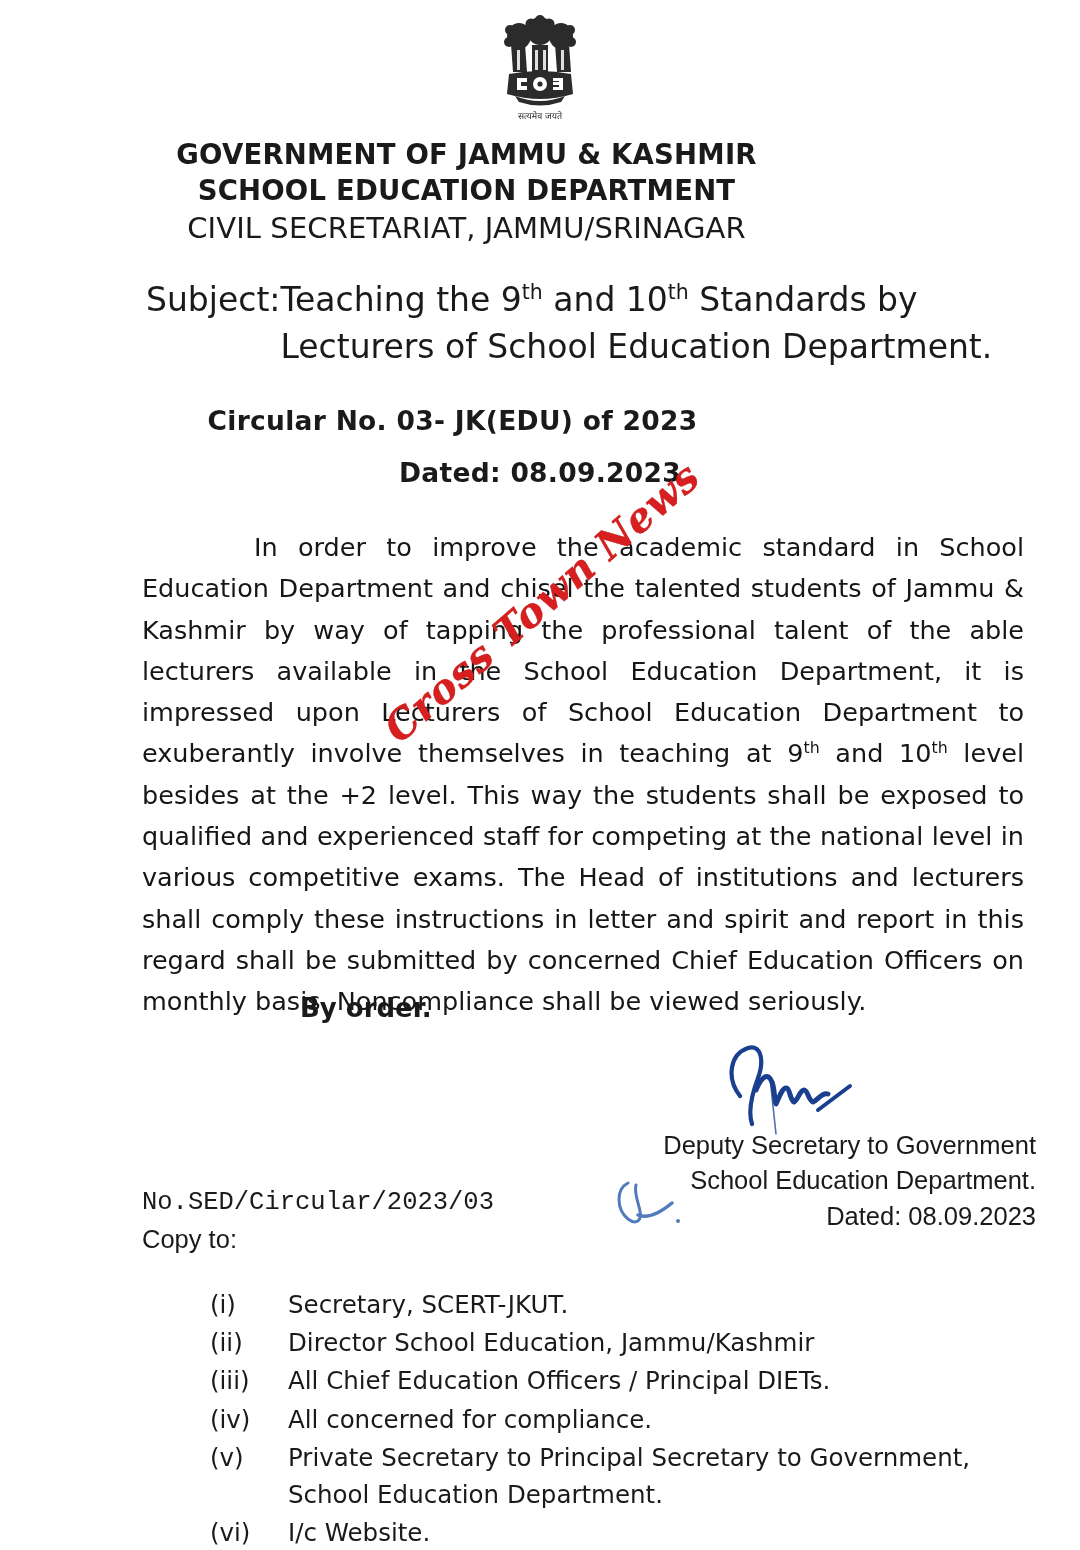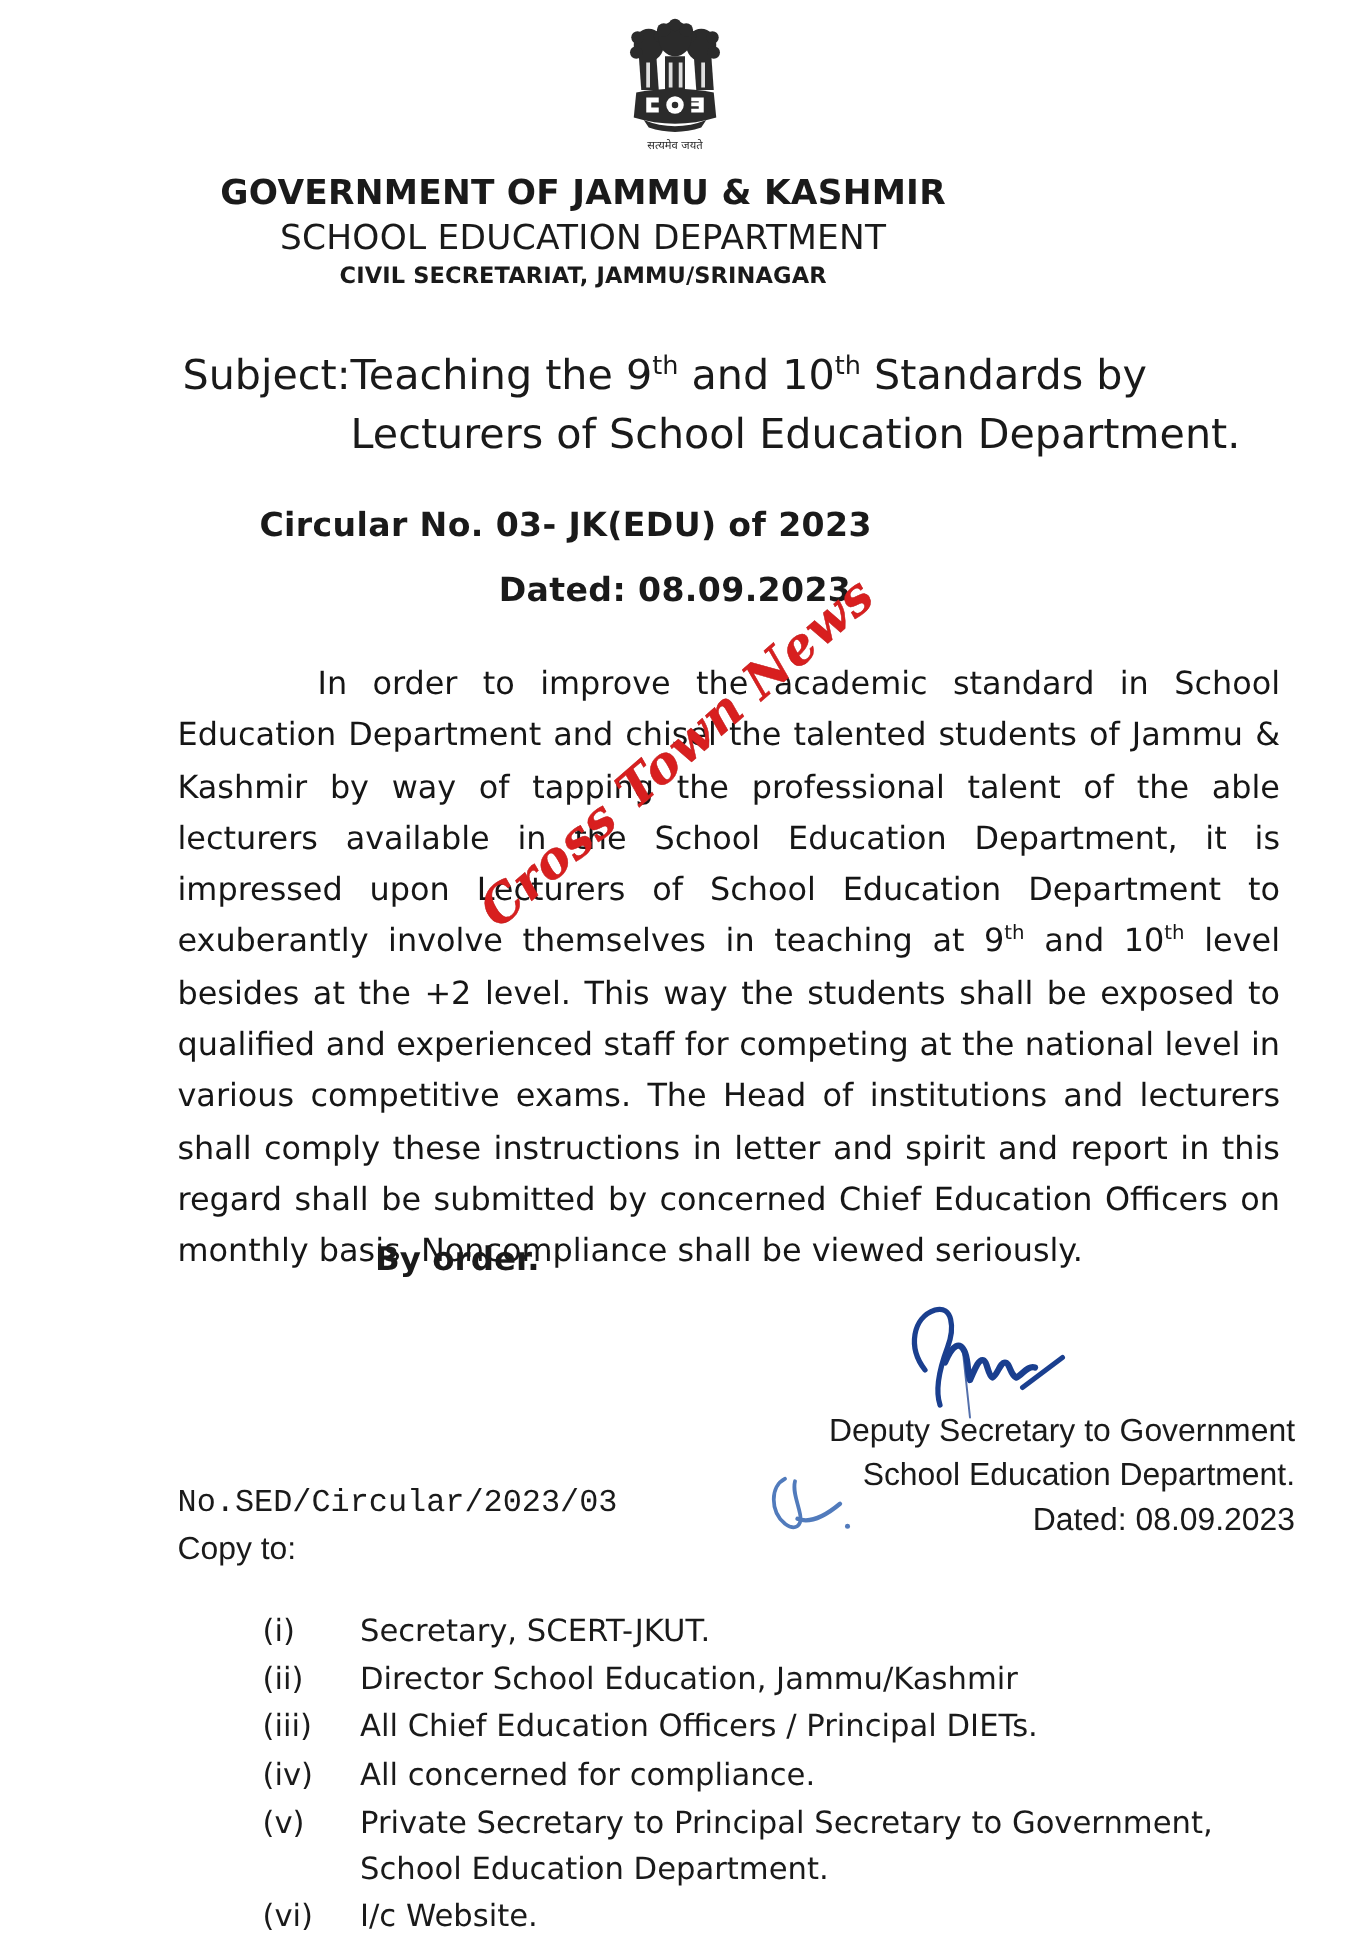--- a/index.html
+++ b/index.html
@@ -50,26 +50,26 @@
     text-align: center;
     line-height: 1.32;
   }
   .hdr .l1 {
     font-size: 27.5px;
     font-weight: 700;
     letter-spacing: .2px;
   }
   .hdr .l2 {
     font-size: 27.5px;
+    font-weight: 700;
+    letter-spacing: .2px;
+  }
+  .hdr .l3 {
+    font-size: 29px;
     font-weight: 400;
-    letter-spacing: .2px;
-  }
-  .hdr .l3 {
-    font-size: 18px;
-    font-weight: 700;
     letter-spacing: .1px;
   }
 
   
   .subject {
     position: absolute;
     top: 277px;
     left: 146px;
     width: 890px;
     font-size: 33px;

